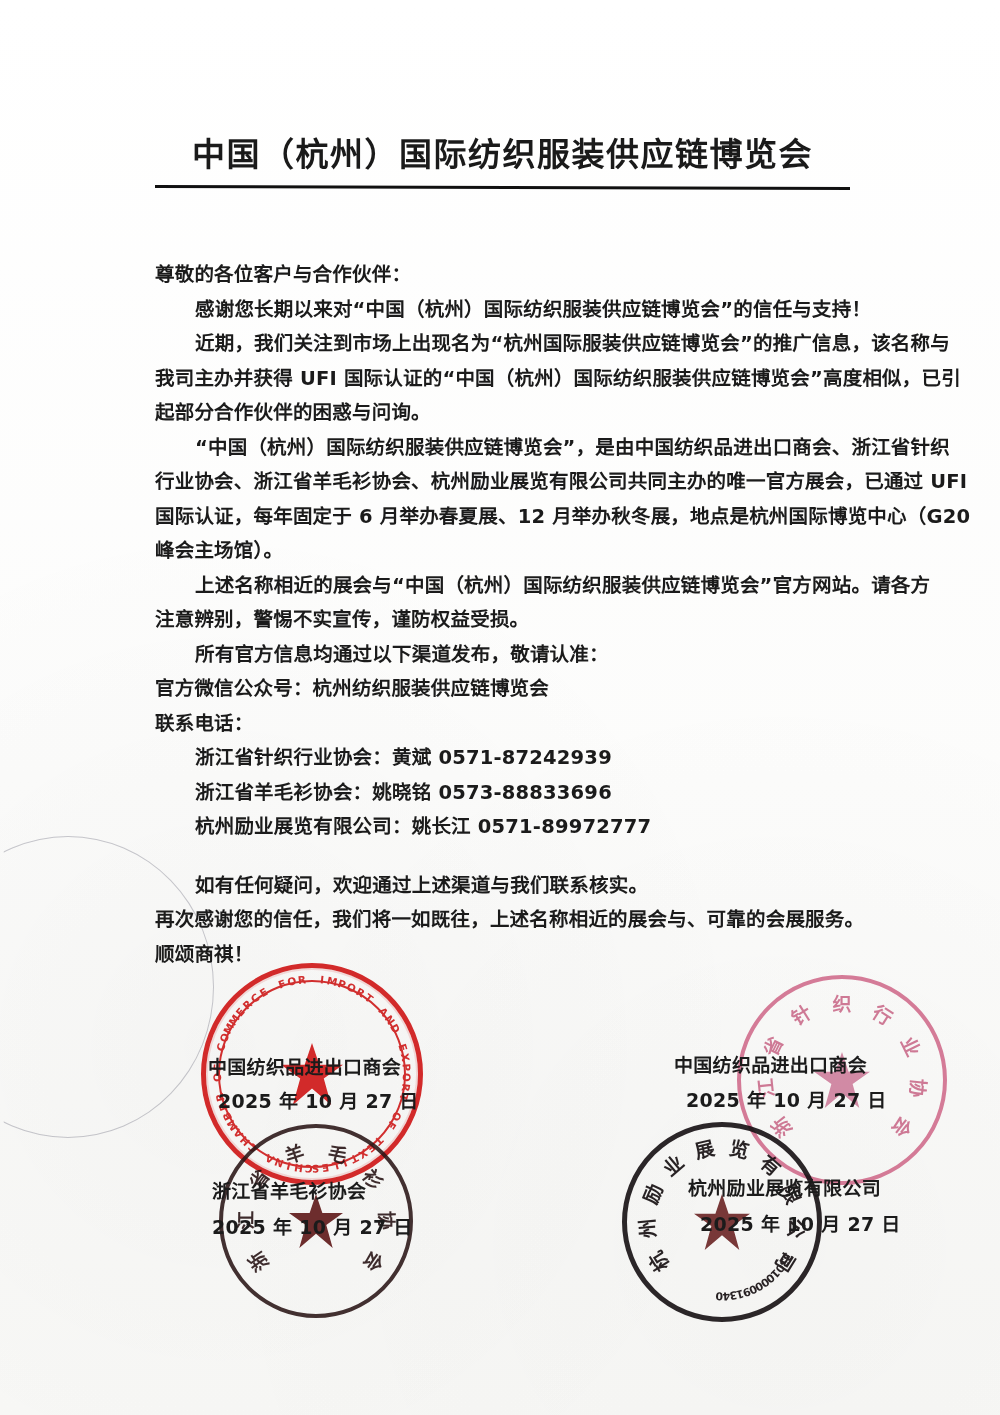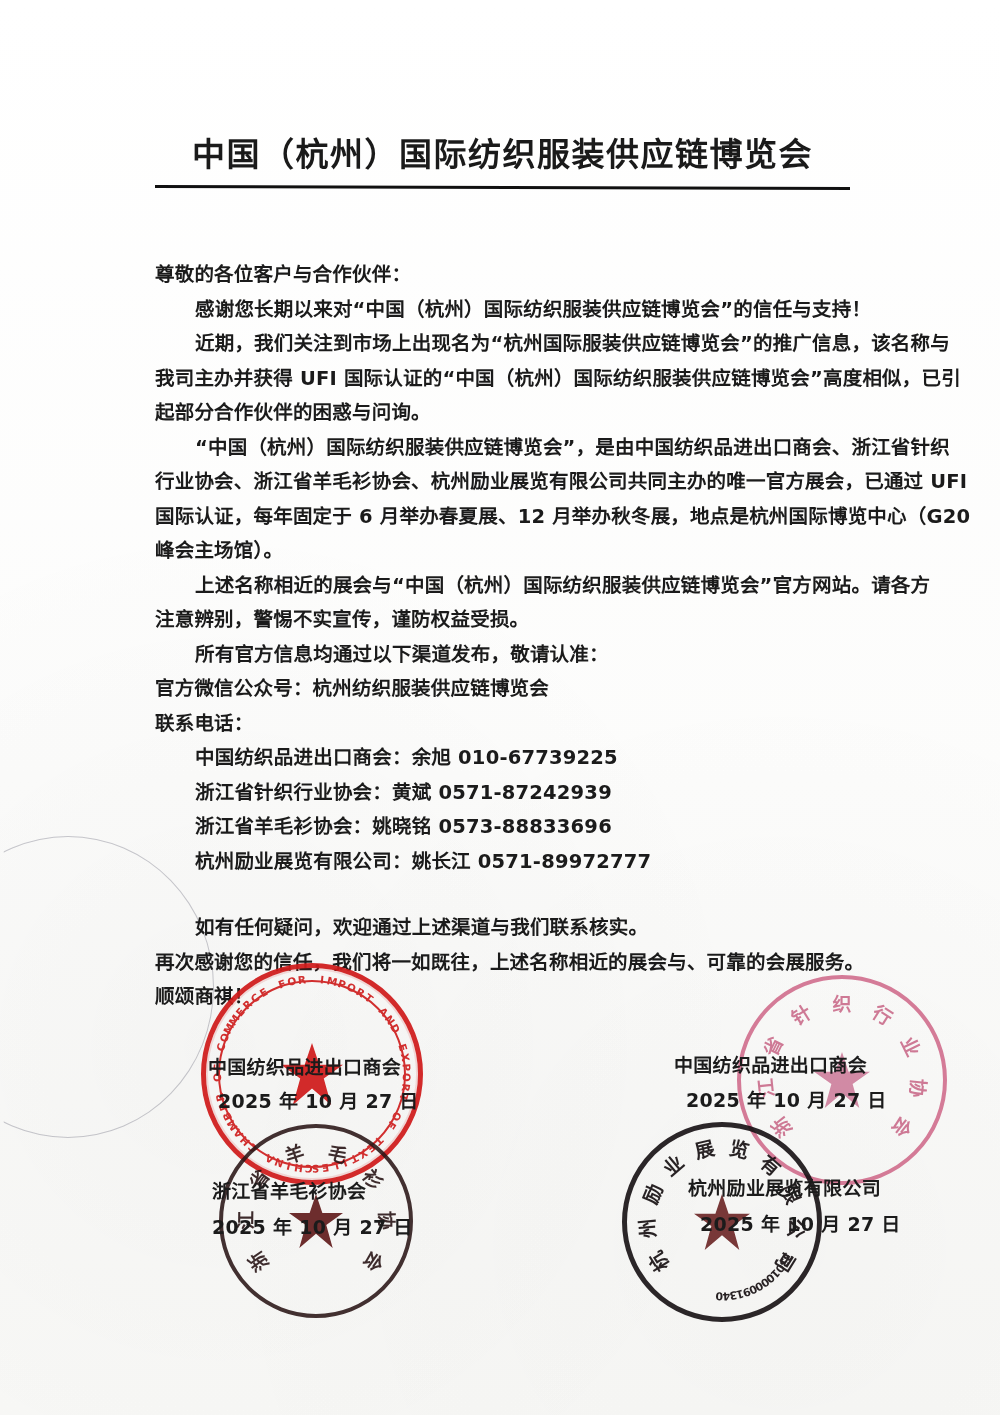--- a/index.html
+++ b/index.html
@@ -116,21 +116,21 @@
     margin: 0;
     padding: 0;
     list-style: none;
   }
   .contact-list li {
     margin: 0;
     padding-left: 40px;
     white-space: nowrap;
   }
 
-  .closing-block { margin-top: 32px; }
+  .closing-block { margin-top: 24px; }
   .signoff { margin-top: 44px; }
 
   
   .seal {
     position: absolute;
     border-radius: 50%;
     pointer-events: none;
   }
   .seal-ring {
     position: absolute;
@@ -262,21 +262,20 @@
       <p>注意辨别，警惕不实宣传，谨防权益受损。</p>
 
       <p class="indent">所有官方信息均通过以下渠道发布，敬请认准：</p>
 
 
       <p><span>官方微信公众号：</span><span>杭州纺织服装供应链博览会</span></p>
 
       <p>联系电话：</p>
 
       <ul class="contact-list">
-        <li>中国纺织品进出口商会：余旭 010-67739225</li>
         <li>浙江省针织行业协会：黄斌 0571-87242939</li>
         <li>浙江省羊毛衫协会：姚晓铭 0573-88833696</li>
         <li>杭州励业展览有限公司：姚长江 0571-89972777</li>
       </ul>
 
       <div class="closing-block">
         <p class="indent">如有任何疑问，欢迎通过上述渠道与我们联系核实。</p>
         <p>再次感谢您的信任，我们将一如既往，上述名称相近的展会与、可靠的会展服务。</p>
       </div>
 

